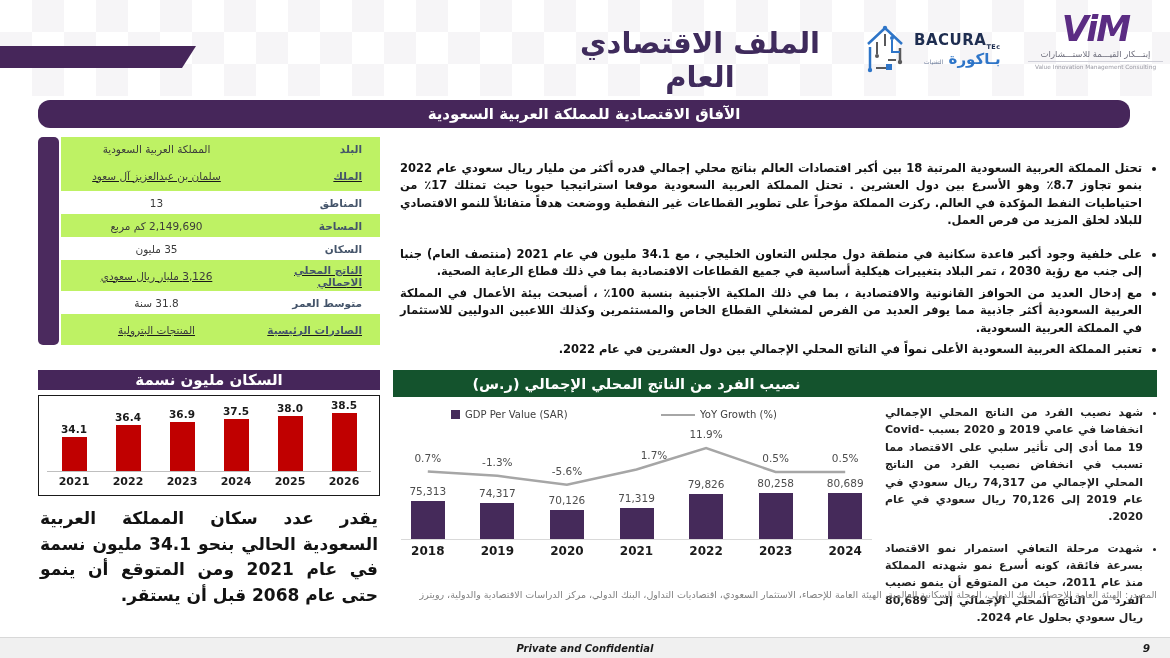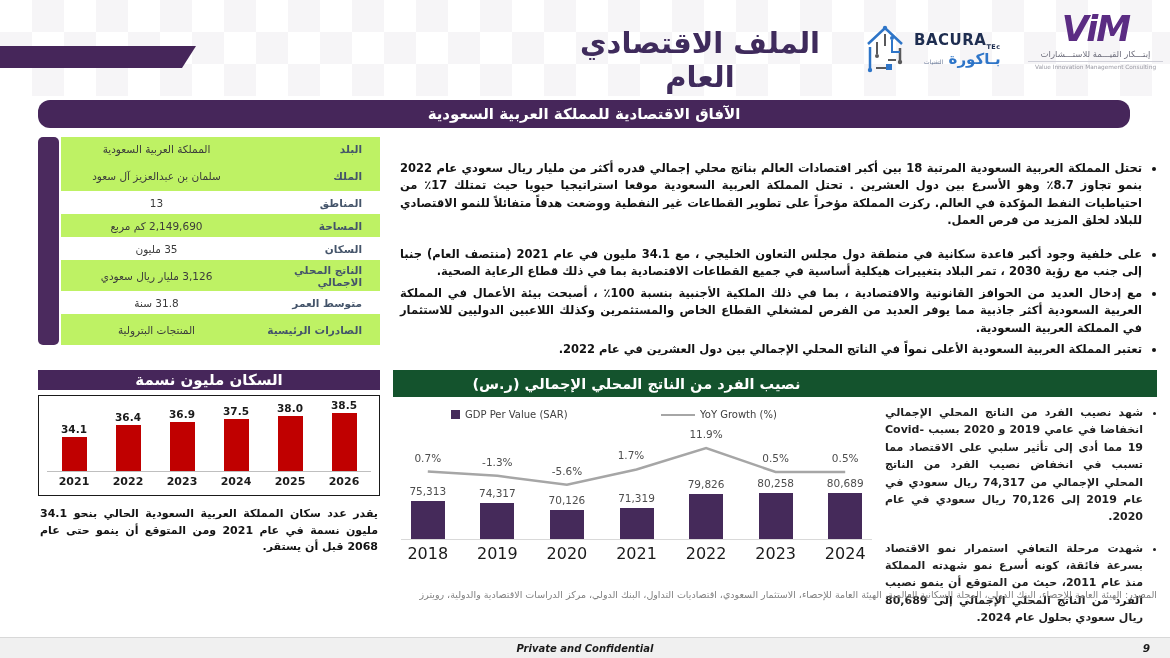--- a/index.html
+++ b/index.html
@@ -53,21 +53,21 @@
     direction:rtl;
     border-radius:12px;
   }
 
   
   .facts { position:absolute; left:38px; top:137px; width:342px; }
   .facts-strip { position:absolute; left:0; top:0; bottom:0; width:21px; background:#4b2a5e; border-radius:5px; }
   .facts-rows { margin-left:23px; }
   .fact-row { display:flex; align-items:center; min-height:23px; background:#fff; }
   .fact-row.alt { background:#bef264; }
-  .fact-row.tall { min-height:31px; }
+  .fact-row.tall { min-height:31px;text-decoration:underline; }
   .fact-value { flex:1; text-align:center; font-size:10.5px; color:#3b3b3b; direction:rtl; padding:2px 4px; }
   .fact-label { width:128px; text-align:right; font-size:10.5px; font-weight:bold; color:#44546a; direction:rtl; padding:2px 18px 2px 2px; }
 
   
   .bullets-main {
     position:absolute; left:400px; top:160px; width:757px;
     direction:rtl; text-align:justify; font-size:11.5px; font-weight:bold; line-height:1.52; color:#121212;
     list-style:disc; padding-right:15px;
   }
   .bullets-main li { margin-bottom:4px; }
@@ -80,42 +80,42 @@
     display:flex; align-items:center; justify-content:center; direction:rtl;
   }
   .pop-box { margin-top:5px; border:1.5px solid #1a1a1a; background:#fff; padding:6px 8px 4px 8px; height:101px; }
   .pop-plot { display:flex; align-items:flex-end; justify-content:space-around; height:70px; border-bottom:1px solid #bfbfbf; }
   .pop-col { display:flex; flex-direction:column; align-items:center; justify-content:flex-end; width:42px; }
   .pop-val { font-size:10.5px; font-weight:600; color:#1a1a1a; margin-bottom:2px; }
   .pop-bar { width:25px; background:#c00000; }
   .pop-years { display:flex; justify-content:space-around; margin-top:3px; }
   .pop-year { width:42px; text-align:center; font-size:11px; font-weight:bold; color:#1a1a1a; }
   .pop-caption {
-    margin-top:10px; direction:rtl; text-align:justify; font-size:11px; font-weight:bold; color:#121212; line-height:1.5;
+    margin-top:10px; direction:rtl; text-align:justify; font-size:17px; font-weight:bold; color:#121212; line-height:1.5;
     padding:0 2px;
   }
 
   
   .gdp-banner { position:absolute; left:393px; top:370px; width:764px; height:27px; background:#14532d; }
   .gdp-banner-inner {
     width:487px; height:27px; color:#fff; font-size:14.5px; font-weight:bold;
     display:flex; align-items:center; justify-content:center; direction:rtl;
   }
   .gdp-chart { position:absolute; left:393px; top:397px; width:487px; height:172px; }
   .legend { position:absolute; top:12px; left:0; width:100%; height:14px; font-size:10px; color:#404040; }
   .legend-item { position:absolute; display:flex; align-items:center; }
   .legend-item.l1 { left:58px; }
   .legend-item.l2 { left:268px; }
   .legend-swatch { width:9px; height:9px; background:#452a5a; margin-right:5px; }
   .legend-line { width:34px; height:0; border-top:2.5px solid #a6a6a6; margin-right:5px; }
   .gdp-svg { position:absolute; left:0; top:0; }
   .gdp-val, .gdp-pct { position:absolute; transform:translateX(-50%); font-size:10.5px; color:#4d4d4d; white-space:nowrap; }
   .gdp-bar { position:absolute; width:34px; background:#452a5a; transform:translateX(-50%); }
   .gdp-axis { position:absolute; left:8px; right:8px; top:142px; border-top:1px solid #d9d9d9; }
-  .gdp-year { position:absolute; transform:translateX(-50%); top:147px; font-size:16px; font-weight:normal; color:#1a1a1a; }
+  .gdp-year { position:absolute; transform:translateX(-50%); top:147px; font-size:12px; font-weight:bold; color:#1a1a1a; }
 
   
   .gdp-bullets {
     position:absolute; left:885px; top:404px; width:272px;
     direction:rtl; text-align:justify; font-size:11px; font-weight:600; line-height:1.58; color:#1f1f1f;
     list-style:disc; padding-right:14px;
   }
   .gdp-bullets li { margin-bottom:14px; }
 
   
@@ -282,21 +282,21 @@
       <div class="gdp-val" style="left: 34.7857px; top: 88.3984px;">75,313</div>
       <div class="gdp-year" style="left: 34.7857px;">2018</div>
       <div class="gdp-pct" style="left: 104.357px; top: 58.78px;">-1.3%</div>
       <div class="gdp-bar" style="left: 104.357px; top: 106.005px; height: 35.9952px; background: rgb(69, 42, 90);"></div>
       <div class="gdp-val" style="left: 104.357px; top: 90.0048px;">74,317</div>
       <div class="gdp-year" style="left: 104.357px;">2019</div>
       <div class="gdp-pct" style="left: 173.929px; top: 67.81px;">-5.6%</div>
       <div class="gdp-bar" style="left: 173.929px; top: 112.765px; height: 29.2355px; background: rgb(69, 42, 90);"></div>
       <div class="gdp-val" style="left: 173.929px; top: 96.7645px;">70,126</div>
       <div class="gdp-year" style="left: 173.929px;">2020</div>
-      <div class="gdp-pct" style="left: 238px; top: 52.48px;">1.7%</div>
+      <div class="gdp-pct" style="left: 261px; top: 52.48px;">1.7%</div>
       <div class="gdp-bar" style="left: 243.5px; top: 110.84px; height: 31.1597px; background: rgb(69, 42, 90);"></div>
       <div class="gdp-val" style="left: 243.5px; top: 94.8403px;">71,319</div>
       <div class="gdp-year" style="left: 243.5px;">2021</div>
       <div class="gdp-pct" style="left: 313.071px; top: 31.06px;">11.9%</div>
       <div class="gdp-bar" style="left: 313.071px; top: 97.1194px; height: 44.8806px; background: rgb(69, 42, 90);"></div>
       <div class="gdp-val" style="left: 313.071px; top: 81.1194px;">79,826</div>
       <div class="gdp-year" style="left: 313.071px;">2022</div>
       <div class="gdp-pct" style="left: 382.643px; top: 55px;">0.5%</div>
       <div class="gdp-bar" style="left: 382.643px; top: 96.4226px; height: 45.5774px; background: rgb(69, 42, 90);"></div>
       <div class="gdp-val" style="left: 382.643px; top: 80.4226px;">80,258</div>

